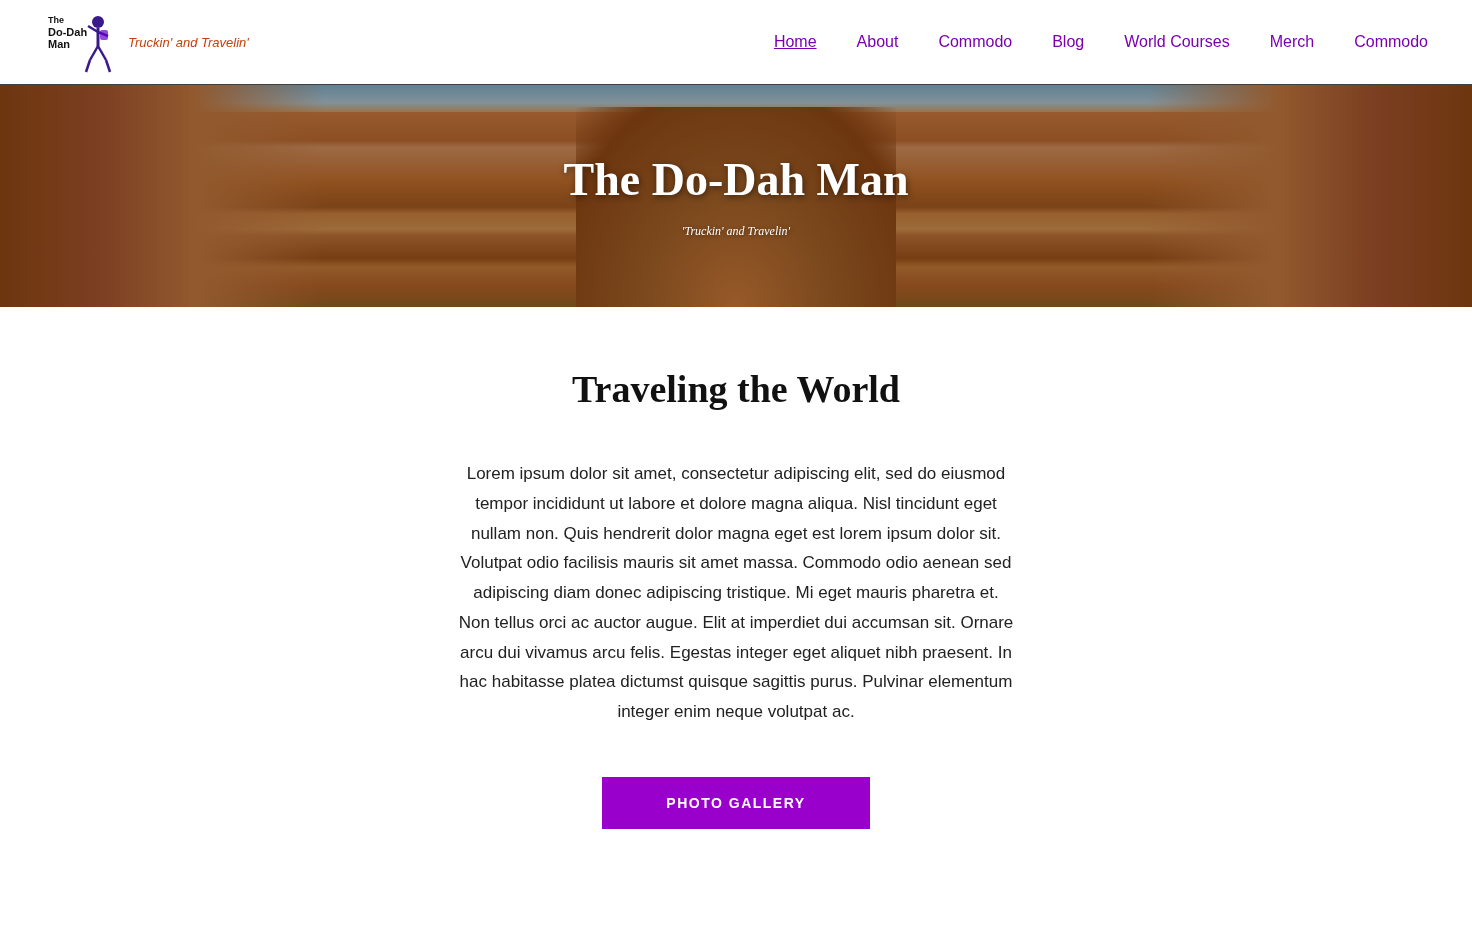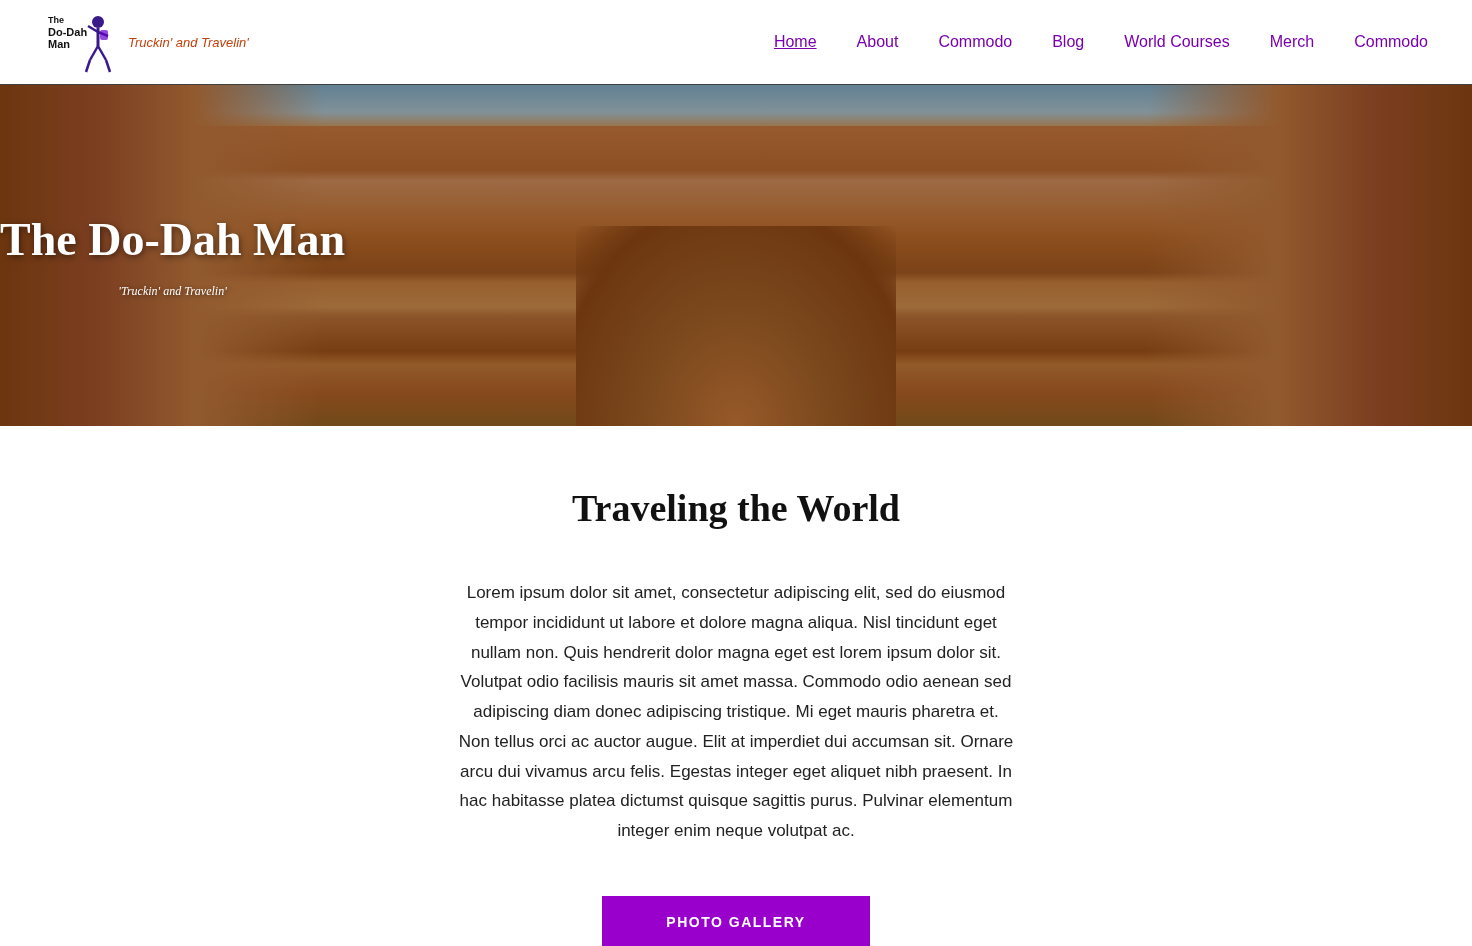--- a/index.html
+++ b/index.html
@@ -46,33 +46,33 @@
       font-family: Arial, sans-serif;
       color: #7b00b0;
     }
     nav a.active {
       text-decoration: underline;
     }
 
     
     .hero {
       width: 100%;
-      height: 341px;
+      height: 222px;
       background: linear-gradient(
         to bottom,
         rgba(60,30,10,0.35) 0%,
         rgba(60,30,10,0.15) 40%,
         rgba(60,30,10,0.35) 100%
       ),
       #b87040;
       position: relative;
       overflow: hidden;
       display: flex;
       flex-direction: column;
-      align-items: flex-start;
+      align-items: center;
       justify-content: center;
     }
     
     .hero-bg {
       position: absolute;
       inset: 0;
       background:
         
         linear-gradient(to bottom, #7ab0d0 0%, #a8c8d8 8%, #c8a070 12%,
           

